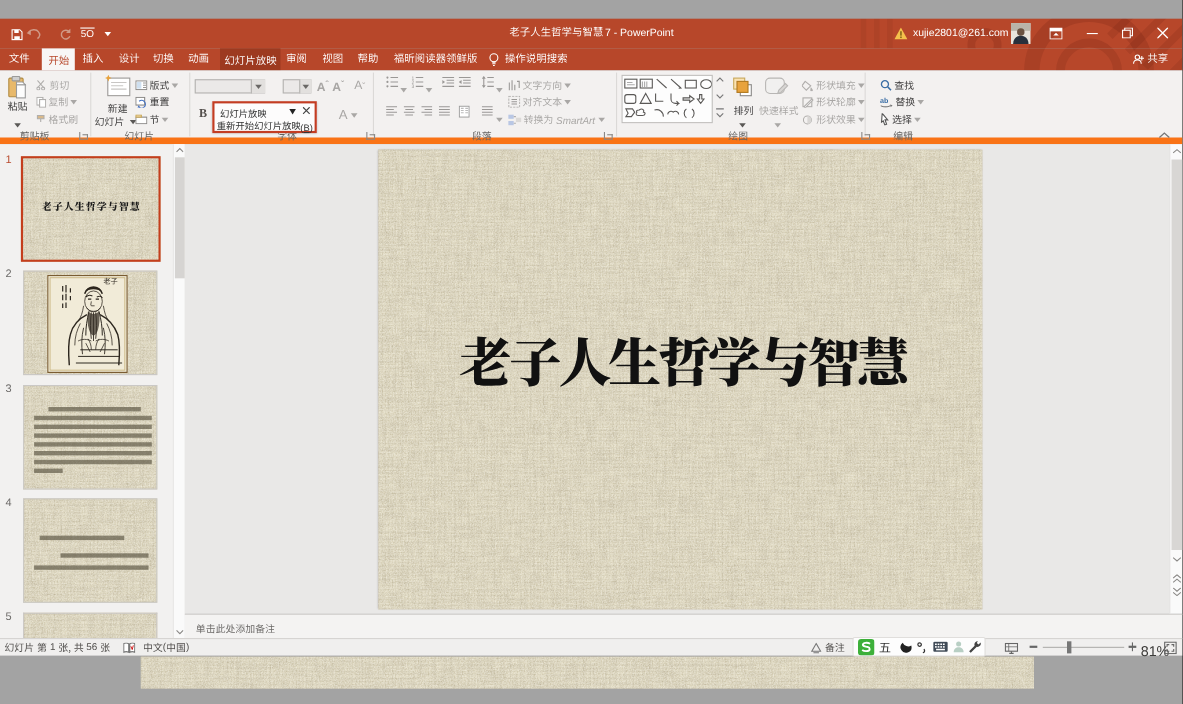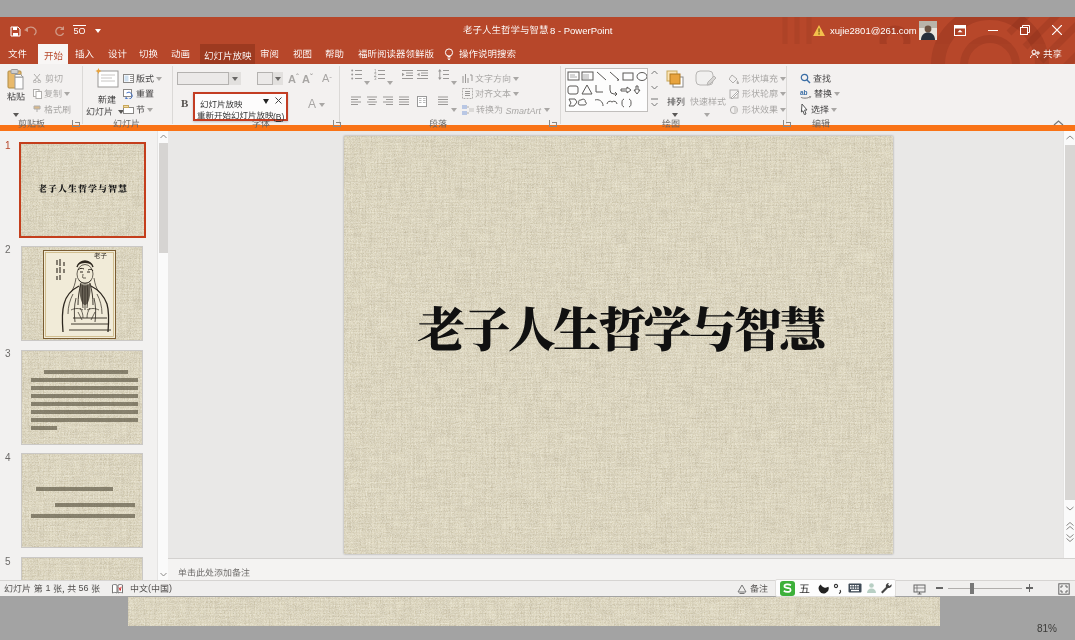--- a/index.html
+++ b/index.html
@@ -50,21 +50,21 @@
         <path fill="#d09a87" d="M0 4l4-2v4z"></path>
       </svg>
       <svg class="abs" style="left:54px;top:9px" width="11" height="11" viewBox="0 0 11 11">
 <path fill="none" stroke="#d09a87" stroke-width="1.3" d="M9 3A4 4 0 1 0 9.5 7"></path>
         <path fill="#d09a87" d="M10 0v4H6z"></path>
       </svg>
       <div class="abs" style="left:73px;top:8px;width:13px;height:12px;border-top:1px solid #fff;color:#fff;font-size:9px;text-align:center;">5O</div>
       <div class="abs" style="left:95px;top:12px;width:0;height:0;border-left:3px solid transparent;border-right:3px solid transparent;border-top:4px solid #fff;"></div>
       <div class="abs" style="left:463px;top:2px;height:27px;line-height:24px;color:#fff;font-size:9.5px;white-space:nowrap;"><svg style="vertical-align:-2px;" width="86" height="11" viewBox="0 -8.36 86 11">
           <path fill="#fff" d="M8 -7.6C7.6 -7.1 7.2 -6.7 6.8 -6.2V-6.7H4.5V-8H3.7V-6.7H1.3V-6H3.7V-4.7H0.5V-4.1H4.3C3.1 -3.2 1.7 -2.5 0.3 -2C0.5 -1.8 0.7 -1.5 0.8 -1.4C1.6 -1.7 2.3 -2.1 3 -2.5V-0.5C3 0.4 3.4 0.6 4.6 0.6C4.9 0.6 7 0.6 7.2 0.6C8.3 0.6 8.6 0.3 8.7 -1.1C8.5 -1.1 8.2 -1.2 8 -1.3C7.9 -0.2 7.8 -0 7.2 -0C6.7 -0 5 -0 4.7 -0C3.9 -0 3.8 -0.1 3.8 -0.5V-1.3C5.2 -1.7 6.7 -2.1 7.8 -2.6L7.2 -3.1C6.4 -2.7 5.1 -2.3 3.8 -1.9V-2.9C4.4 -3.3 4.9 -3.6 5.4 -4.1H9V-4.7H6.3C7.1 -5.5 7.9 -6.3 8.6 -7.3ZM4.5 -4.7V-6H6.6C6.2 -5.6 5.7 -5.1 5.2 -4.7Z M13.9 -5.1V-3.8H10V-3H13.9V-0.2C13.9 -0 13.9 0 13.7 0C13.5 0 12.7 0.1 12 0C12.1 0.2 12.2 0.6 12.3 0.8C13.2 0.8 13.8 0.7 14.2 0.6C14.5 0.5 14.7 0.3 14.7 -0.2V-3H18.6V-3.8H14.7V-4.8C15.7 -5.3 17 -6.2 17.8 -7L17.3 -7.4L17.1 -7.3H10.9V-6.6H16.3C15.6 -6.1 14.7 -5.5 13.9 -5.1Z M23.3 -8C23.3 -6.5 23.4 -1.8 19.4 0.2C19.6 0.3 19.9 0.5 20 0.7C22.3 -0.5 23.3 -2.7 23.8 -4.6C24.2 -2.8 25.3 -0.4 27.6 0.7C27.8 0.5 28 0.2 28.2 0.1C24.8 -1.4 24.2 -5.4 24.1 -6.5C24.1 -7.1 24.1 -7.6 24.1 -8Z M30.8 -7.8C30.4 -6.5 29.8 -5.1 29 -4.3C29.2 -4.2 29.5 -4 29.6 -3.9C30 -4.3 30.3 -4.8 30.6 -5.4H32.9V-3.3H30.1V-2.7H32.9V-0.2H29V0.5H37.5V-0.2H33.6V-2.7H36.7V-3.3H33.6V-5.4H37.1V-6.1H33.6V-8H32.9V-6.1H31C31.2 -6.6 31.4 -7.1 31.5 -7.7Z M39.7 -2.6V0.8H40.5V0.4H45.1V0.7H45.8V-2.6ZM40.5 -0.3V-2H45.1V-0.3ZM40.2 -8V-7H38.6V-6.4H40.2V-5.3L38.5 -5.1L38.6 -4.4L40.2 -4.7V-3.6C40.2 -3.5 40.2 -3.5 40 -3.5C39.9 -3.5 39.5 -3.5 39.1 -3.5C39.2 -3.3 39.3 -3.1 39.3 -2.9C39.9 -2.9 40.3 -2.9 40.6 -3C40.8 -3.1 40.9 -3.3 40.9 -3.6V-4.8L42.4 -5L42.3 -5.6L40.9 -5.4V-6.4H42.3V-7H40.9V-8ZM42.8 -7.2V-5.9C42.8 -5 42.7 -4 41.8 -3.3C41.9 -3.2 42.2 -3 42.3 -2.8C43.1 -3.5 43.4 -4.3 43.5 -5.2H45V-2.9H45.7V-5.2H47V-5.8H43.5V-5.8V-6.8C44.6 -6.9 45.8 -7.1 46.6 -7.4L46.1 -7.9C45.3 -7.6 44 -7.4 42.8 -7.2Z M51.9 -3.3V-2.6H48.1V-1.9H51.9V-0.1C51.9 0 51.8 0 51.6 0.1C51.4 0.1 50.8 0.1 50.1 0.1C50.2 0.2 50.3 0.5 50.4 0.7C51.2 0.7 51.8 0.7 52.1 0.6C52.5 0.5 52.6 0.3 52.6 -0.1V-1.9H56.5V-2.6H52.6V-3C53.5 -3.4 54.3 -3.9 54.9 -4.5L54.5 -4.8L54.3 -4.8H49.7V-4.1H53.5C53 -3.8 52.4 -3.5 51.9 -3.3ZM51.5 -7.8C51.8 -7.4 52.1 -6.8 52.2 -6.4H50.2L50.5 -6.6C50.4 -7 50 -7.5 49.6 -7.9L49 -7.6C49.3 -7.3 49.7 -6.8 49.8 -6.4H48.3V-4.5H48.9V-5.8H55.6V-4.5H56.3V-6.4H54.7C55.1 -6.8 55.4 -7.2 55.7 -7.7L55 -7.9C54.7 -7.5 54.3 -6.8 54 -6.4H52.4L52.9 -6.6C52.8 -7 52.5 -7.6 52.2 -8.1Z M57.5 -2.3V-1.6H63.5V-2.3ZM59.5 -7.8C59.2 -6.5 58.9 -4.7 58.6 -3.6L59.2 -3.6H59.3H64.7C64.4 -1.4 64.2 -0.4 63.8 -0.1C63.7 -0 63.6 -0 63.4 -0C63.1 -0 62.3 -0 61.6 -0.1C61.7 0.1 61.8 0.4 61.9 0.6C62.5 0.6 63.2 0.7 63.6 0.6C64 0.6 64.2 0.6 64.5 0.3C64.9 -0.1 65.2 -1.2 65.4 -3.9C65.5 -4 65.5 -4.3 65.5 -4.3H59.5C59.6 -4.8 59.7 -5.4 59.9 -6H65.3V-6.7H60L60.2 -7.7Z M72.3 -6.6H74.3V-4.5H72.3ZM71.7 -7.2V-3.9H75V-7.2ZM69.1 -1.1H73.5V-0.2H69.1ZM69.1 -1.7V-2.6H73.5V-1.7ZM68.4 -3.2V0.8H69.1V0.4H73.5V0.7H74.2V-3.2ZM68 -8C67.8 -7.3 67.5 -6.6 67 -6.1C67.1 -6 67.4 -5.9 67.5 -5.7C67.8 -6 68 -6.3 68.1 -6.6H69V-6.1L68.9 -5.7H67V-5.1H68.8C68.6 -4.5 68.1 -3.9 66.9 -3.4C67 -3.3 67.3 -3.1 67.3 -2.9C68.3 -3.4 68.9 -3.9 69.2 -4.5C69.7 -4.2 70.4 -3.6 70.7 -3.4L71.2 -3.9C70.9 -4.1 69.8 -4.8 69.5 -5L69.5 -5.1H71.3V-5.7H69.6L69.6 -6.1V-6.6H71V-7.2H68.4C68.5 -7.4 68.6 -7.6 68.7 -7.9Z M78.7 -1.5V-0.2C78.7 0.5 78.9 0.6 80 0.6C80.2 0.6 81.9 0.6 82.1 0.6C82.9 0.6 83.1 0.4 83.2 -0.6C83 -0.7 82.8 -0.8 82.6 -0.9C82.6 -0.1 82.5 0 82 0C81.7 0 80.3 0 80 0C79.5 0 79.4 -0 79.4 -0.3V-1.5ZM80.1 -1.5C80.5 -1.2 81.1 -0.8 81.3 -0.5L81.8 -0.9C81.5 -1.2 81 -1.6 80.5 -1.9ZM83.4 -1.3C83.7 -0.8 84.2 0 84.3 0.5L85 0.3C84.8 -0.2 84.4 -0.9 84 -1.5ZM77.5 -1.4C77.3 -0.9 77 -0.2 76.7 0.2L77.3 0.5C77.6 0.1 77.9 -0.6 78.1 -1.2ZM77.7 -3.4V-3H83.3V-2.4H77.3V-1.9H84V-4.5H77.4V-4H83.3V-3.4ZM76.6 -5.6V-5.1H78.3V-4.6H78.9V-5.1H80.4V-5.6H78.9V-6.1H80.2V-6.5H78.9V-7H80.3V-7.5H78.9V-8H78.3V-7.5H76.8V-7H78.3V-6.5H77V-6.1H78.3V-5.6ZM82.4 -8V-7.5H80.9V-7H82.4V-6.5H81.1V-6.1H82.4V-5.6H80.8V-5.1H82.4V-4.6H83.1V-5.1H84.8V-5.6H83.1V-6.1H84.5V-6.5H83.1V-7H84.6V-7.5H83.1V-8Z"></path>
-        </svg><span style="margin-left:1px">8 - PowerPoint</span></div>
+        </svg><span style="margin-left:1px">7 - PowerPoint</span></div>
       <svg class="abs" style="left:813px;top:8px" width="12" height="11" viewBox="0 0 12 11">
 <path fill="#f4c04c" d="M6 0l6 11H0z"></path>
         <rect x="5.4" y="3.4" width="1.3" height="4" fill="#7a5c12"></rect>
         <rect x="5.4" y="8.2" width="1.3" height="1.4" fill="#7a5c12"></rect>
       </svg>
       <div class="abs" style="left:830px;top:8px;color:#fff;font-size:9.5px;">xujie2801@261.com</div>
       <svg class="abs" style="left:919px;top:4px" width="18" height="19">
         <rect width="18" height="19" fill="#e8e4dc"></rect>
 <rect x="0" y="0" width="18" height="7" fill="#b9b4a9"></rect>
         <circle cx="9" cy="8" r="3.4" fill="#6b5342"></circle>
@@ -598,21 +598,21 @@
       <svg class="abs" style="left:913px;top:3px" width="13" height="11" viewBox="0 0 13 11">
         <rect x="1" y="1" width="11" height="7" fill="none" stroke="#666"></rect>
         <path d="M4 1v7M1 4h11" stroke="#666" stroke-width="0.7"></path>
         <path d="M6.5 8v2M4.5 10h4" stroke="#666"></path>
       </svg>
       <div class="abs" style="left:936px;top:6px;width:7px;height:1.5px;background:#666;"></div>
       <div class="abs" style="left:948px;top:7px;width:74px;height:1px;background:#b0aeac;"></div>
       <div class="abs" style="left:970px;top:2px;width:4px;height:11px;background:#777;"></div>
       <div class="abs" style="left:1026px;top:6px;width:7px;height:1.5px;background:#666;"></div>
       <div class="abs" style="left:1028.8px;top:3px;width:1.5px;height:7.5px;background:#666;"></div>
-      <div class="abs" style="left:1037px;top:3px;font-size:10px;color:#3c3b39;margin-top:39px;">81%</div>
+      <div class="abs" style="left:1037px;top:3px;font-size:13px;color:#3c3b39;">81%</div>
       <svg class="abs" style="left:1058px;top:2px" width="12" height="12" viewBox="0 0 12 12">
         <rect x="0.8" y="0.8" width="10.4" height="10.4" fill="none" stroke="#666"></rect>
         <path d="M3 5V3h2M9 5V3H7m-4 4v2h2m4-2v2H7" stroke="#666" fill="none"></path>
       </svg>
     </div>
     <div class="abs tex" style="left:128px;top:597px;width:812px;height:29px;"></div>
     <div class="abs" style="left:128px;top:597px;width:812px;height:29px;">
       <svg class="abs" style="left:0;top:0" width="812" height="29">
         <rect width="812" height="29" fill="none" filter="url(#fv)"></rect>
         <rect width="812" height="29" fill="none" filter="url(#fh)"></rect>

